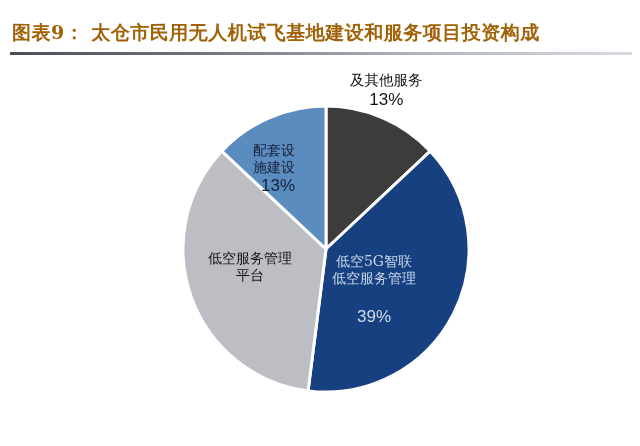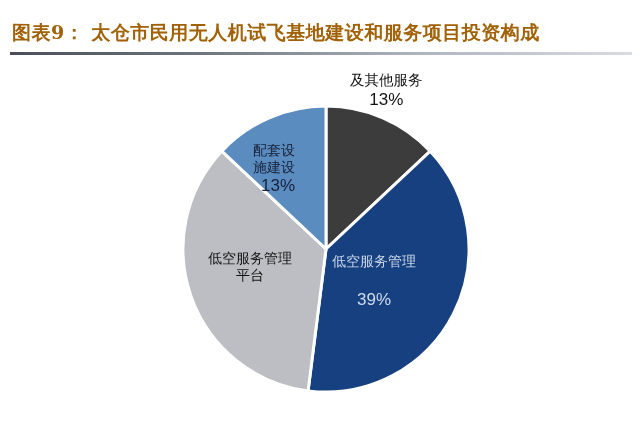--- a/index.html
+++ b/index.html
@@ -134,20 +134,21 @@
         </g>
     </svg>
   </div>
 
   <div class="slice-label" id="label-overall">
     <span class="lbl-name">及其他服务</span>
     <span class="lbl-value">13%</span>
   </div>
 
   <div class="slice-label" id="label-5g">
+    <span class="lbl-name">低空5G智联</span>
     <span class="lbl-name">低空服务管理</span>
     <span class="lbl-value">39%</span>
   </div>
 
   <div class="slice-label" id="label-platform">
     <span class="lbl-name">低空服务管理</span>
     <span class="lbl-name">平台</span>
   </div>
 
   <div class="slice-label" id="label-facility">

